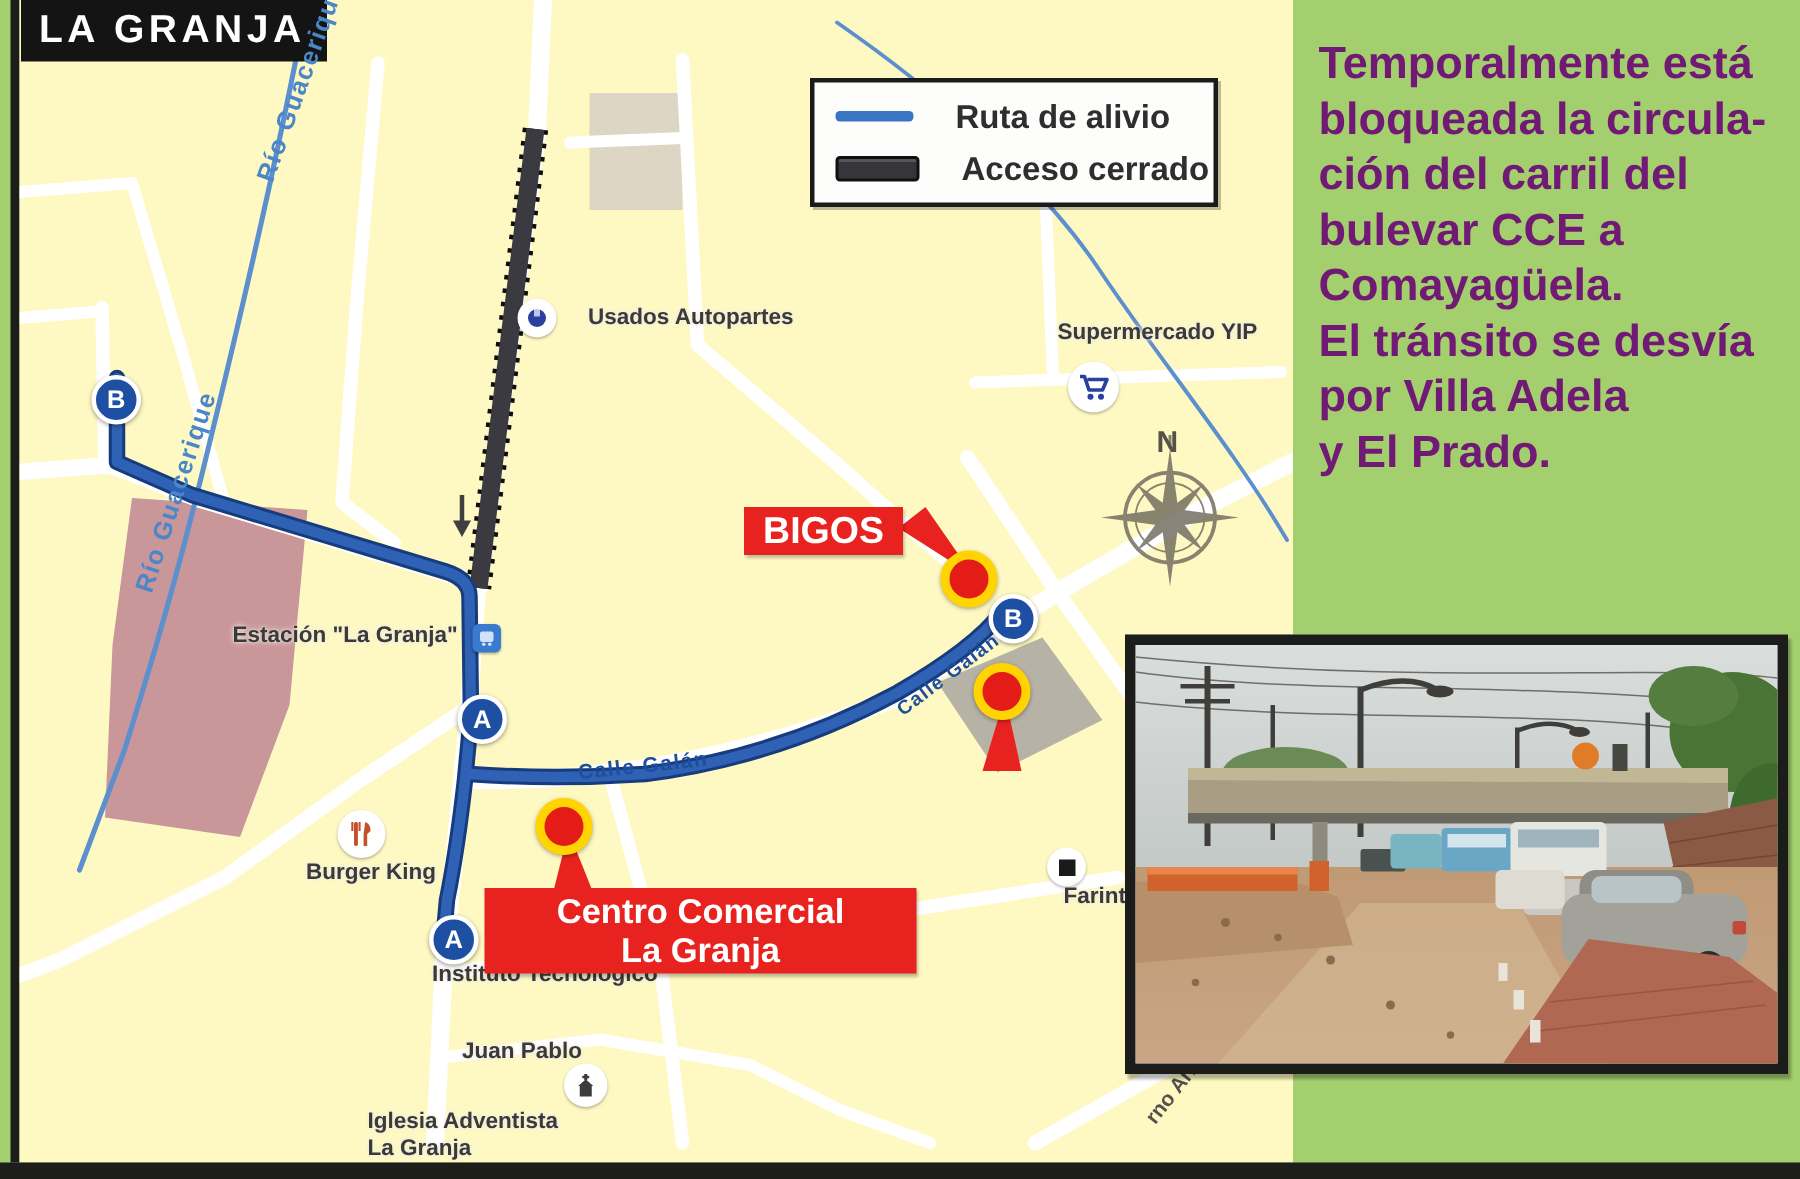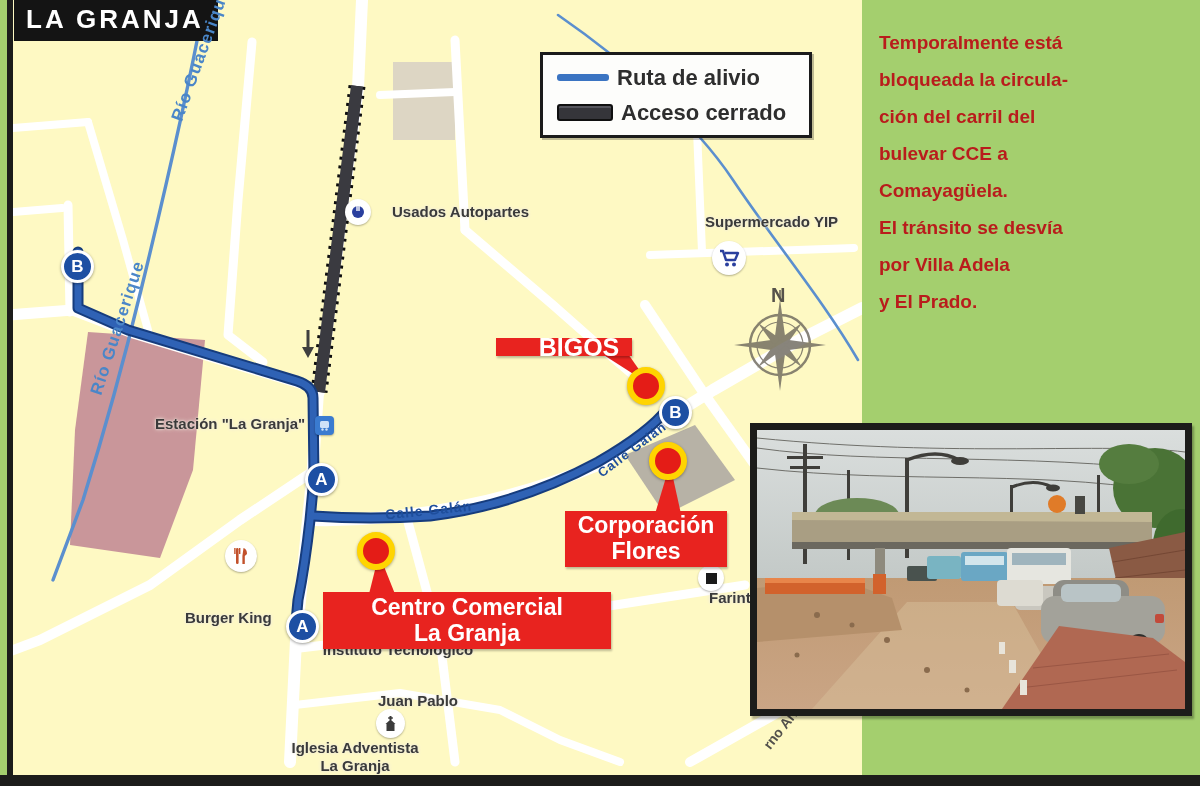--- a/index.html
+++ b/index.html
@@ -4,50 +4,50 @@
 <style>
   html,body{margin:0;padding:0;}
   .stage{position:relative;width:1200px;height:786px;overflow:hidden;
          font-family:"Liberation Sans",sans-serif;background:#a4cf6e;}
   
   .map-frame-edge{position:absolute;left:7px;top:0;width:6px;height:775px;background:#1c1c1a;}
   .map{position:absolute;left:13px;top:0;width:849px;height:775px;background:#fef9c3;overflow:hidden;text-decoration:underline;}
   .map svg.base{position:absolute;left:0;top:0;}
   .lbl{position:absolute;font-weight:bold;font-size:15px;color:#3a3a3a;white-space:nowrap;
        text-shadow:0 0 2px #eeeade,0 0 4px #eeeade;}
-  .lbl.center{text-align:center;}
+  .lbl.center{text-align:left;}
   .street{position:absolute;font-weight:bold;color:#1e4e9c;font-size:14px;white-space:nowrap;
           text-shadow:none;letter-spacing:1px;}
   .river-lbl{position:absolute;font-weight:bold;color:#4a86c8;font-size:17px;white-space:nowrap;letter-spacing:1px;}
   .arbo{position:absolute;font-weight:bold;color:#53514c;font-size:14px;white-space:nowrap;}
   .title-badge{position:absolute;left:1px;top:0;background:#141414;color:#fff;
                font-size:26px;font-weight:bold;letter-spacing:3px;padding:4px 14px 6px 12px;}
   .legend{position:absolute;left:527px;top:52px;width:252px;height:80px;background:#fdfdfb;
           border:3px solid #1b1b1b;box-shadow:2px 2px 0 rgba(0,0,0,.25);
           display:flex;flex-direction:column;justify-content:center;gap:9px;padding-left:14px;}
-  .legend-row{display:flex;align-items:center;gap:8px;}
+  .legend-row{display:flex;align-items:center;gap:28px;}
   .legend-text{font-size:22px;font-weight:bold;color:#2e2e2e;}
   .key-route{width:52px;height:7px;background:#3b74c2;border-radius:3px;}
   .key-closed{width:52px;height:13px;background:#35353a;border:2px solid #101010;border-radius:3px;
               box-shadow:inset 0 2px 0 #55555c;}
   .badge{position:absolute;background:#e8231f;color:#fff;font-weight:bold;text-align:center;
          display:flex;flex-direction:column;justify-content:center;line-height:1.12;
          box-shadow:1px 2px 2px rgba(0,0,0,.25);}
   .abmark{position:absolute;width:27px;height:27px;background:#1d4fa3;border:3px solid #fff;
           border-radius:50%;color:#fff;font-weight:bold;font-size:17px;display:flex;
           align-items:center;justify-content:center;box-shadow:0 1px 3px rgba(0,0,0,.4);}
   .rmark{position:absolute;width:26px;height:26px;background:#e41c17;border:6px solid #ffd400;
          border-radius:50%;box-shadow:0 1px 3px rgba(0,0,0,.35);}
   .poi-ic{position:absolute;background:#fff;border-radius:50%;display:flex;align-items:center;
           justify-content:center;box-shadow:0 1px 2px rgba(0,0,0,.3);}
   .n-lbl{position:absolute;font-weight:bold;font-size:20px;color:#56524a;}
   
   .sidebar{position:absolute;left:862px;top:0;width:338px;height:775px;background:#a4cf6e;}
-  .sidebar-text{position:absolute;left:17px;top:24px;width:310px;font-size:19px;font-weight:bold;
-                color:#b91c1c;line-height:37px;white-space:pre-line;}
+  .sidebar-text{position:absolute;left:17px;top:24px;width:310px;font-size:30px;font-weight:bold;
+                color:#701a75;line-height:37px;white-space:pre-line;}
   
   .photo{position:absolute;left:750px;top:423px;width:428px;height:279px;border:7px solid #1c1c1a;
          background:#cfd3d2;box-shadow:2px 3px 2px rgba(0,0,0,.3);}
   
   .bottom-bar{position:absolute;left:0;top:775px;width:1200px;height:11px;background:#1d1d1b;}
 </style>
 </head>
 <body>
 
 <div class="stage">
@@ -194,33 +194,29 @@
             <rect x="6.2" y="2.2" width="4.6" height="1.6"></rect>
         <polygon points="8.5,4.5 13.5,9 3.5,9"></polygon>
             <rect x="4.5" y="9" width="8" height="7"></rect>
           </g>
       </svg>
     </div>
 
     <div class="lbl" style="left:379px;top:203px;">Usados Autopartes</div>
     <div class="lbl" style="left:680px;top:213px;margin-left:12px;">Supermercado YIP</div>
     <div class="lbl" style="left:142px;top:415px;">Estación "La Granja"</div>
-    <div class="lbl" style="left:172px;top:573px;margin-top:36px;">Burger King</div>
+    <div class="lbl" style="left:191px;top:573px;">Burger King</div>
     <div class="lbl" style="left:668px;top:589px;margin-left:28px;">Farinter</div>
     <div class="lbl center" style="left:275px;top:641px;width:220px;">Instituto Tecnológico</div>
     <div class="lbl center" style="left:295px;top:659px;width:220px;margin-top:33px;">Juan Pablo</div>
     <div class="lbl center" style="left:232px;top:739px;width:220px;">Iglesia Adventista</div>
     <div class="lbl center" style="left:232px;top:757px;width:220px;">La Granja</div>
 
-    <div class="badge" style="left:483px;top:338px;width:106px;height:18px;font-size:25px;padding-left:30px;">
+    <div class="badge" style="left:483px;top:338px;width:106px;height:32px;font-size:25px;">
       <span>BIGOS</span>
-    </div>
-    <div class="badge" style="left:552px;top:511px;width:162px;height:56px;font-size:23px;">
-      <span>Corporación</span>
-      <span>Flores</span>
     </div>
     <div class="badge" style="left:310px;top:592px;width:288px;height:57px;font-size:23px;">
       <span>Centro Comercial</span>
       <span>La Granja</span>
     </div>
 
     <div class="rmark" style="left:614px;top:367px;"></div>
     <div class="rmark" style="left:636px;top:442px;"></div>
     <div class="rmark" style="left:344px;top:532px;"></div>
 

